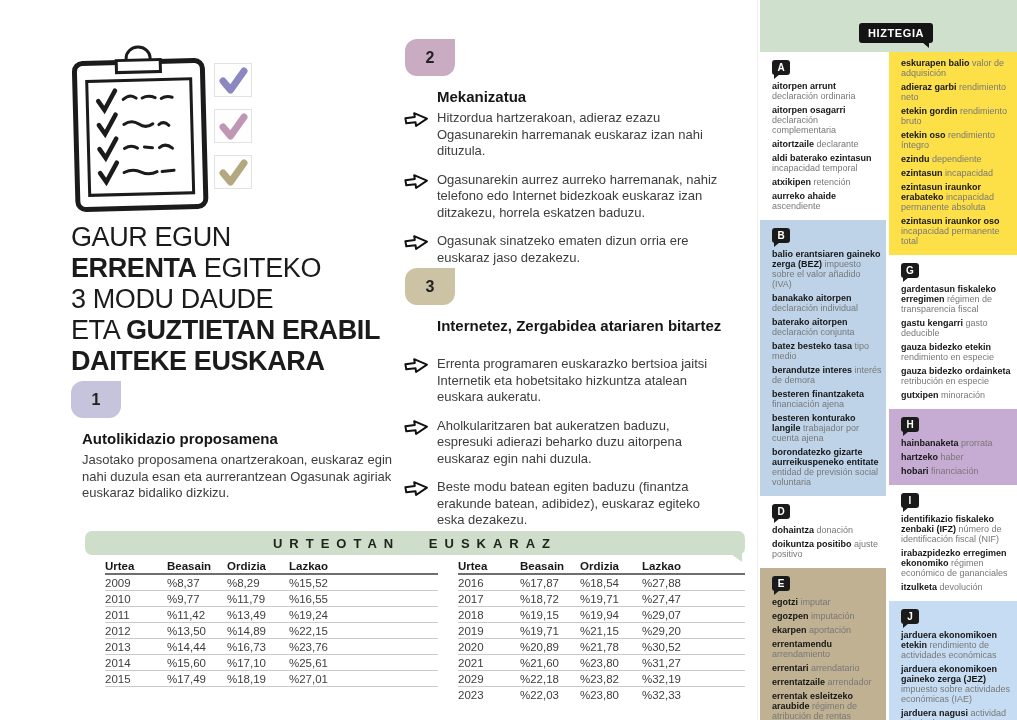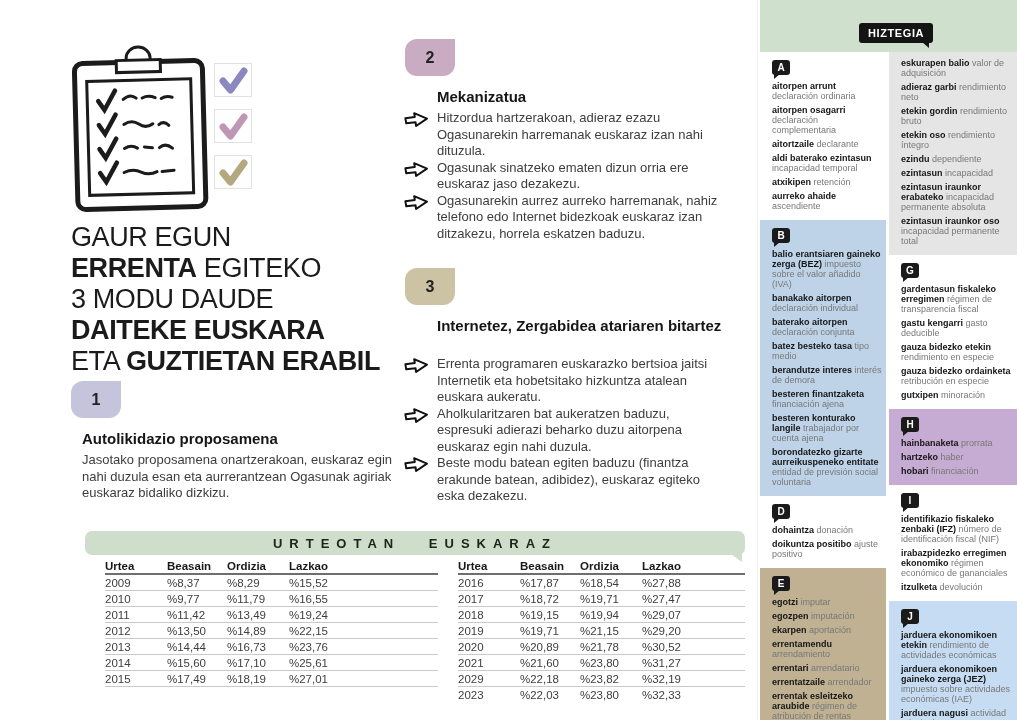--- a/index.html
+++ b/index.html
@@ -19,21 +19,21 @@
   #badge1 { left:71px; top:381px; }
   #badge2 { left:405px; top:39px; }
   #badge3 { left:405px; top:268px; }
   .sec-heading { position:absolute; font-size:15px; font-weight:bold; color:#161616; line-height:18px; }
   #sec1-heading { left:82px; top:430px; }
   #sec2-heading { left:437px; top:88px; }
   #sec3-heading { left:437px; top:317px; width:300px; }
   .sec-body { position:absolute; font-size:13px; line-height:16.5px; color:#3d3d3d; }
   #sec1-body { left:82px; top:452px; width:312px; }
   
-  .bullets { position:absolute; width:322px; display:flex; flex-direction:column; }
+  .bullets { position:absolute; width:322px; display:flex; flex-direction:column; gap:12px; }
   #sec2-bullets { left:403px; top:110px; }
   #sec3-bullets { left:403px; top:356px; }
   .bullet { display:flex; gap:7px; }
   .bullet .arrow-wrap { flex:0 0 27px; padding-top:1px; }
   .bullet-text { font-size:13px; line-height:16.5px; color:#3d3d3d; width:288px; }
   
   .table-wrap { position:absolute; left:85px; top:531px; width:660px; }
   .band { height:24px; background:var(--band-color,#cfdecb); border-radius:7px; position:relative;
     display:flex; align-items:center; justify-content:center;
     font-weight:bold; font-size:13px; letter-spacing:7px; word-spacing:18px; color:#20241f; }
@@ -109,48 +109,48 @@
         <svg width="34" height="31" viewBox="0 0 34 31">
           <path d="M7 16 L14.5 25 L28 6" fill="none" stroke="#b3a87f" stroke-width="7" stroke-linecap="round" stroke-linejoin="round"></path>
         </svg>
       </div>
     </div>
 
   <div class="main-title" id="main-title">
       <div class="title-line"><span>GAUR EGUN</span></div>
       <div class="title-line"><span class="b">ERRENTA</span><span> EGITEKO</span></div>
       <div class="title-line"><span>3 MODU DAUDE</span></div>
+      <div class="title-line"><span>ETA </span><span class="b">GUZTIETAN ERABIL</span></div>
       <div class="title-line"><span class="b">DAITEKE EUSKARA</span></div>
-      <div class="title-line"><span>ETA </span><span class="b">GUZTIETAN ERABIL</span></div>
     </div>
 
   <div class="num-badge" id="badge1" style="background: rgb(198, 195, 221);">1</div>
   <div class="sec-heading" id="sec1-heading">Autolikidazio proposamena</div>
   <div class="sec-body" id="sec1-body">Jasotako proposamena onartzerakoan, euskaraz egin nahi duzula esan eta aurrerantzean Ogasunak agiriak euskaraz bidaliko dizkizu.</div>
 
   <div class="num-badge" id="badge2" style="background: rgb(201, 171, 194);">2</div>
   <div class="sec-heading" id="sec2-heading">Mekanizatua</div>
   <div class="bullets" id="sec2-bullets">
       <div class="bullet">
         <span class="arrow-wrap"><svg width="27" height="17" viewBox="0 0 27 17" style="transform:rotate(-4deg)">
             <path d="M2.5 6.4 L12 5.8 L11.6 2 L24 8.3 L12.6 15 L12.4 11.2 L3 11.6 Z" fill="#ffffff" stroke="#111111" stroke-width="2" stroke-linejoin="round"></path>
           </svg></span>
         <div class="bullet-text">Hitzordua hartzerakoan, adieraz ezazu Ogasunarekin harremanak euskaraz izan nahi dituzula.</div>
       </div>
       <div class="bullet">
         <span class="arrow-wrap"><svg width="27" height="17" viewBox="0 0 27 17" style="transform:rotate(-4deg)">
             <path d="M2.5 6.4 L12 5.8 L11.6 2 L24 8.3 L12.6 15 L12.4 11.2 L3 11.6 Z" fill="#ffffff" stroke="#111111" stroke-width="2" stroke-linejoin="round"></path>
           </svg></span>
+        <div class="bullet-text">Ogasunarekin aurrez aurreko harremanak, nahiz telefono edo Internet bidezkoak euskaraz izan ditzakezu, horrela eskatzen baduzu.</div>
+      </div>
+      <div class="bullet">
+        <span class="arrow-wrap"><svg width="27" height="17" viewBox="0 0 27 17" style="transform:rotate(-4deg)">
+            <path d="M2.5 6.4 L12 5.8 L11.6 2 L24 8.3 L12.6 15 L12.4 11.2 L3 11.6 Z" fill="#ffffff" stroke="#111111" stroke-width="2" stroke-linejoin="round"></path>
+          </svg></span>
         <div class="bullet-text">Ogasunak sinatzeko ematen dizun orria ere euskaraz jaso dezakezu.</div>
-      </div>
-      <div class="bullet">
-        <span class="arrow-wrap"><svg width="27" height="17" viewBox="0 0 27 17" style="transform:rotate(-4deg)">
-            <path d="M2.5 6.4 L12 5.8 L11.6 2 L24 8.3 L12.6 15 L12.4 11.2 L3 11.6 Z" fill="#ffffff" stroke="#111111" stroke-width="2" stroke-linejoin="round"></path>
-          </svg></span>
-        <div class="bullet-text">Ogasunarekin aurrez aurreko harremanak, nahiz telefono edo Internet bidezkoak euskaraz izan ditzakezu, horrela eskatzen baduzu.</div>
       </div>
     </div>
 
   <div class="num-badge" id="badge3" style="background: rgb(203, 195, 163);">3</div>
   <div class="sec-heading" id="sec3-heading">Internetez, Zergabidea atariaren bitartez</div>
   <div class="bullets" id="sec3-bullets">
       <div class="bullet">
         <span class="arrow-wrap"><svg width="27" height="17" viewBox="0 0 27 17" style="transform:rotate(-4deg)">
             <path d="M2.5 6.4 L12 5.8 L11.6 2 L24 8.3 L12.6 15 L12.4 11.2 L3 11.6 Z" fill="#ffffff" stroke="#111111" stroke-width="2" stroke-linejoin="round"></path>
           </svg></span>
@@ -319,21 +319,21 @@
             <div class="entry"><span class="term">egotzi</span><span class="tr"> imputar</span></div>
             <div class="entry"><span class="term">egozpen</span><span class="tr"> imputación</span></div>
             <div class="entry"><span class="term">ekarpen</span><span class="tr"> aportación</span></div>
             <div class="entry"><span class="term">errentamendu</span><span class="tr"> arrendamiento</span></div>
             <div class="entry"><span class="term">errentari</span><span class="tr"> arrendatario</span></div>
             <div class="entry"><span class="term">errentatzaile</span><span class="tr"> arrendador</span></div>
             <div class="entry"><span class="term">errentak esleitzeko araubide</span><span class="tr"> régimen de atribución de rentas</span></div>
           </div>
         </div>
       <div class="gcol gcol2" id="gcol2">
-          <div class="gsec" style="background: #e5e5e5;">
+          <div class="gsec" style="background: #fde047;">
             <div class="entry"><span class="term">eskurapen balio</span><span class="tr"> valor de adquisición</span></div>
             <div class="entry"><span class="term">adieraz garbi</span><span class="tr"> rendimiento neto</span></div>
             <div class="entry"><span class="term">etekin gordin</span><span class="tr"> rendimiento bruto</span></div>
             <div class="entry"><span class="term">etekin oso</span><span class="tr"> rendimiento íntegro</span></div>
             <div class="entry"><span class="term">ezindu</span><span class="tr"> dependiente</span></div>
             <div class="entry"><span class="term">ezintasun</span><span class="tr"> incapacidad</span></div>
             <div class="entry"><span class="term">ezintasun iraunkor erabateko</span><span class="tr"> incapacidad permanente absoluta</span></div>
             <div class="entry"><span class="term">ezintasun iraunkor oso</span><span class="tr"> incapacidad permanente total</span></div>
           </div>
           <div class="gsec" style="background: rgb(255, 255, 255);">

